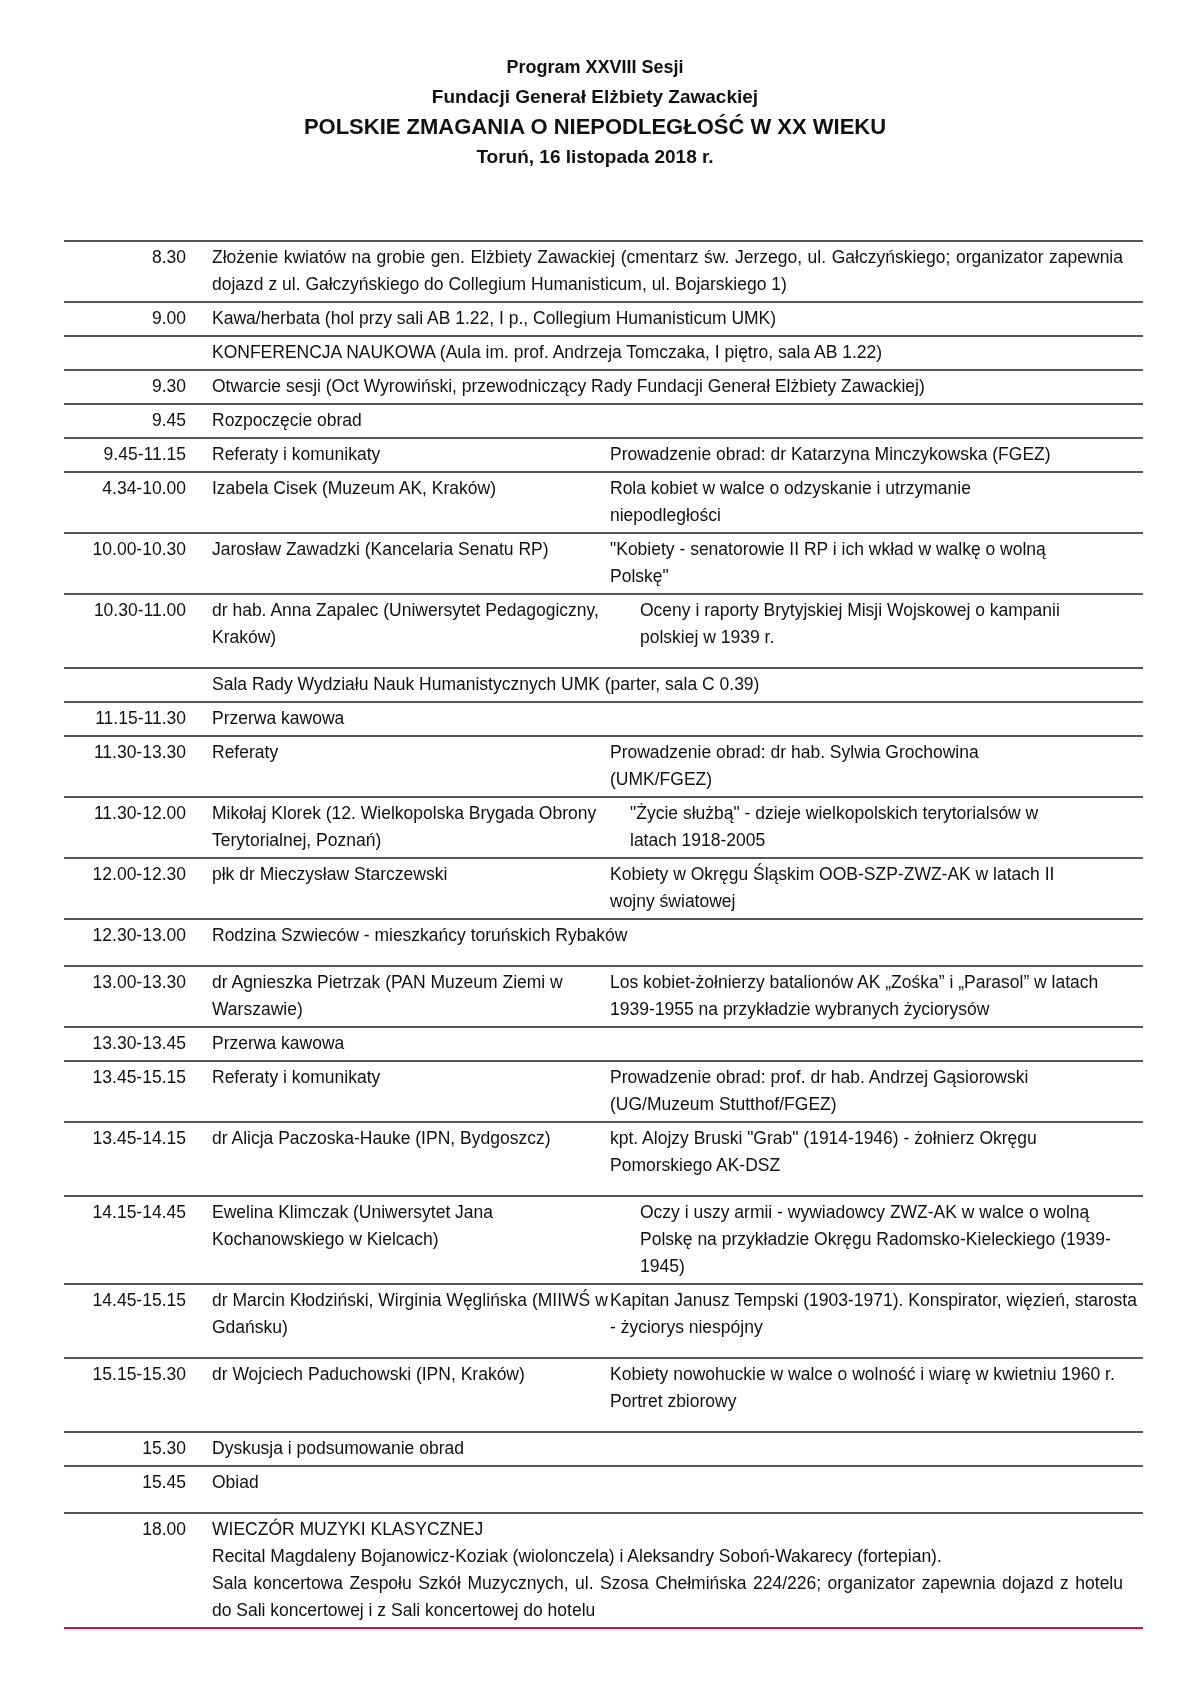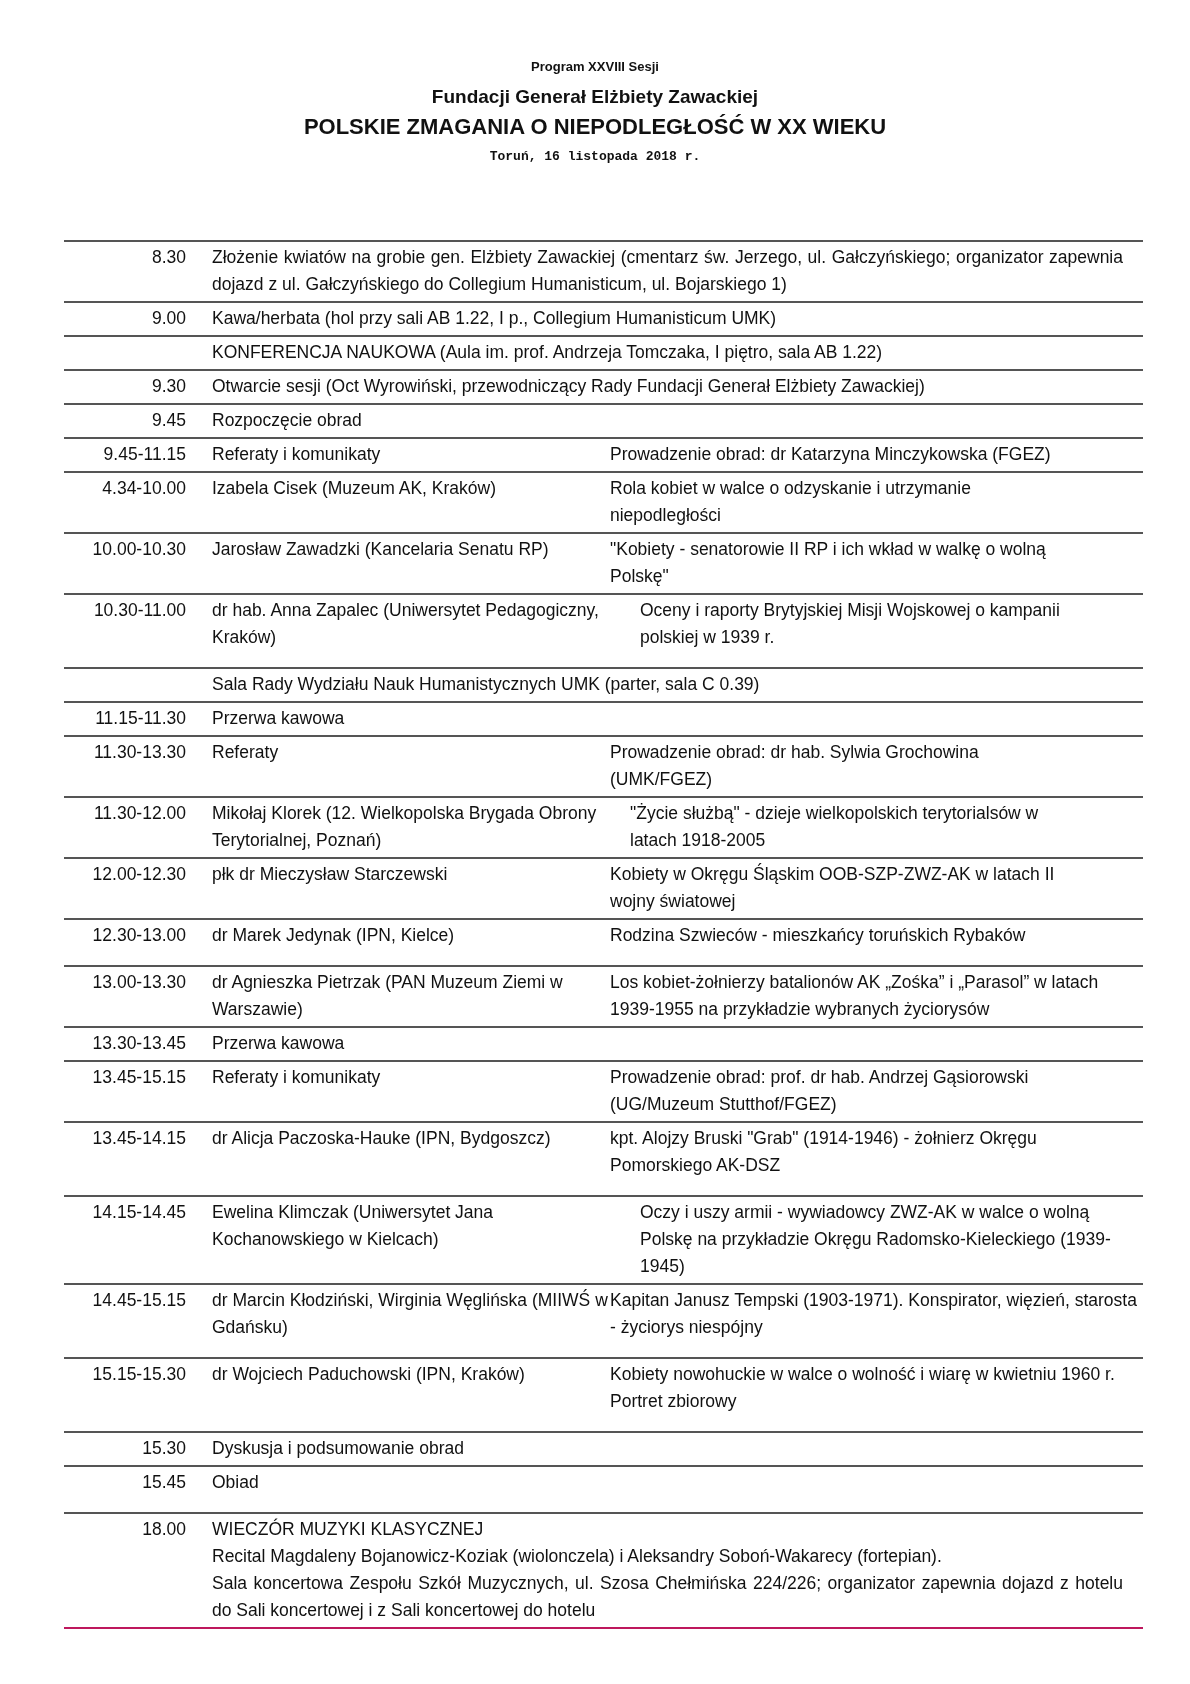--- a/index.html
+++ b/index.html
@@ -1,23 +1,23 @@
 <!DOCTYPE html>
 <html><head>
 <meta charset="utf-8">
 <style>
   html, body { margin: 0; padding: 0; background: #ffffff; }
   body { width: 1190px; height: 1684px; position: relative; overflow: hidden;
          font-family: "Liberation Sans", sans-serif; color: #111; }
   .header { position: absolute; top: 52px; left: 0; width: 1190px; text-align: center; }
   .header div { font-weight: bold; line-height: 30px; }
-  .h1 { font-size: 13px; }
+  .h1 { font-size: 18px; }
   .h2 { font-size: 19px; }
   .h3 { font-size: 22px; }
-  .h4 { font-size: 13px; font-family: Liberation Mono, monospace; }
+  .h4 { font-size: 19px; }
 
   .sched { position: absolute; left: 64px; top: 240px; width: 1079px; }
   .row { display: flex; border-top: 2px solid #555; box-sizing: border-box; }
   .row:last-child { border-bottom: 2px solid #be185d; }
   .cell { font-size: 17.5px; line-height: 27px; padding-top: 2px; padding-bottom: 3px; }
   .c-time { width: 122px; text-align: right; flex: none; }
   .c-gap { width: 26px; flex: none; }
   .c-who { width: 398px; flex: none; }
   .c-topic { flex: 1; }
   .c-full { flex: 1; }
@@ -123,21 +123,20 @@
   <div class="row">
     <div class="cell c-time">12.00-12.30</div>
     <div class="c-gap"></div>
     <div class="cell c-who">płk dr Mieczysław Starczewski</div>
     <div class="cell c-topic" style="padding-right:40px">Kobiety w Okręgu Śląskim OOB-SZP-ZWZ-AK w latach II wojny światowej</div>
   </div>
 
   <div class="row">
     <div class="cell c-time pad-b">12.30-13.00</div>
     <div class="c-gap"></div>
-    <div class="cell c-who pad-b">dr Marek Jedynak (IPN, Kielce)</div>
     <div class="cell c-topic pad-b">Rodzina Szwieców - mieszkańcy toruńskich Rybaków</div>
   </div>
 
   <div class="row">
     <div class="cell c-time">13.00-13.30</div>
     <div class="c-gap"></div>
     <div class="cell c-who">dr Agnieszka Pietrzak (PAN Muzeum Ziemi w Warszawie)</div>
     <div class="cell c-topic">Los kobiet-żołnierzy batalionów AK „Zośka” i „Parasol” w latach 1939-1955 na przykładzie wybranych życiorysów</div>
   </div>
 

